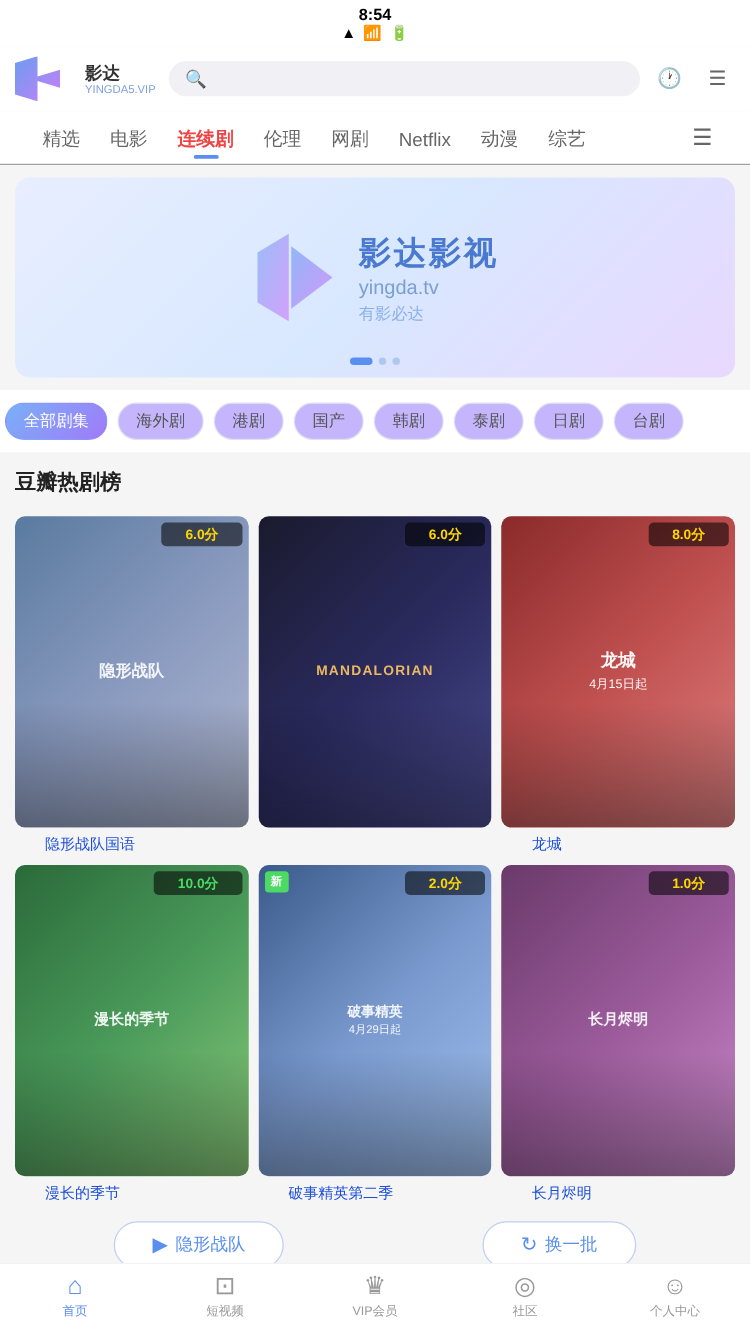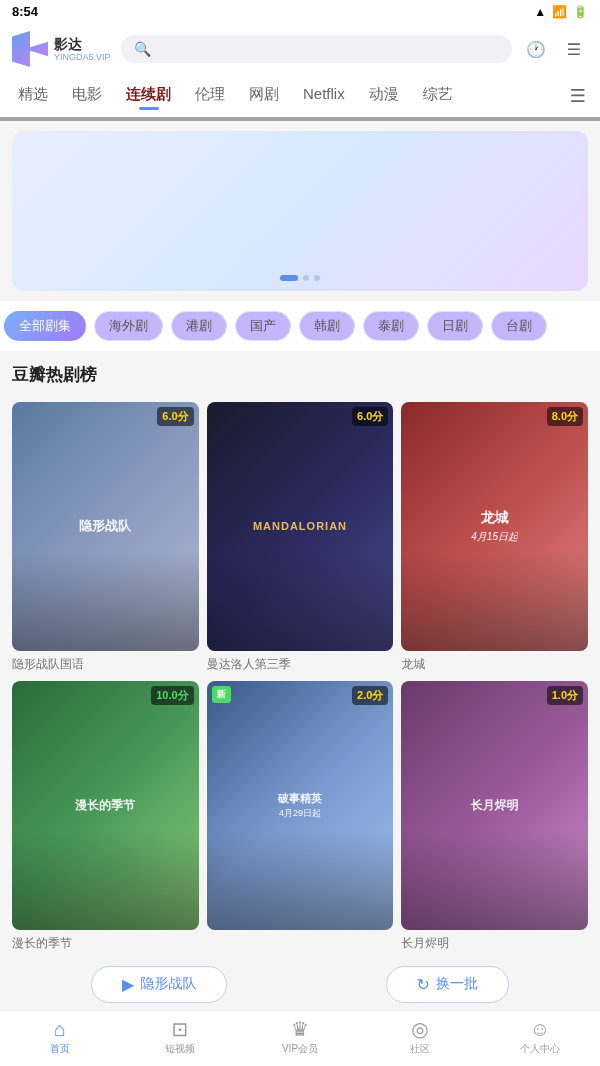--- a/index.html
+++ b/index.html
@@ -8,32 +8,33 @@
 
     
     .status-bar {
       background: #fff;
       display: flex;
       justify-content: space-between;
       align-items: center;
       padding: 4px 12px;
       font-size: 13px;
       font-weight: 600;
+      flex-direction: column;
     }
     .status-right { display: flex; gap: 6px; align-items: center; font-size: 12px; }
 
     
     .header {
       background: #fff;
       display: flex;
       align-items: center;
       padding: 8px 12px;
       gap: 10px;
     }
-    .logo-area { display: flex; align-items: center; gap: 6px; min-width: 80px; }
+    .logo-area { display: flex; align-items: center; gap: 20px; min-width: 80px; }
     .logo-icon {
       width: 36px; height: 36px;
       background: linear-gradient(135deg, #6a9df0, #c97ef8);
       clip-path: polygon(0 15%, 50% 0, 50% 45%, 100% 30%, 100% 70%, 50% 55%, 50% 100%, 0 85%);
     }
     .logo-text { font-size: 14px; font-weight: 700; color: #333; line-height: 1.2; }
     .logo-sub { font-size: 9px; color: #7c9fdc; }
     .search-bar {
       flex: 1;
       display: flex;
@@ -46,37 +47,37 @@
     .search-bar input {
       border: none; background: transparent; font-size: 13px; color: #999; outline: none; width: 100%;
     }
     .header-icons { display: flex; gap: 10px; align-items: center; }
     .icon-btn { width: 28px; height: 28px; display: flex; align-items: center; justify-content: center; color: #666; font-size: 18px; cursor: pointer; }
 
     
     .nav-tabs {
       background: #fff;
       display: flex;
-      align-items: flex-start;
-      padding: 6px 6px;
+      align-items: flex-end;
+      padding: 6px 22px;
       gap: 0;
-      border-bottom: 4px solid #a3a3a3;
+      border-bottom: 1px solid #a3a3a3;
       overflow-x: auto;
     }
     .nav-tabs::-webkit-scrollbar { display: none; }
     .nav-tab {
       padding: 4px 12px;
       font-size: 15px;
       color: #666;
       cursor: pointer;
       white-space: nowrap;
       border-radius: 4px;
     }
     .nav-tab.active {
-      color: #7f1d1d;
+      color: #ef4444;
       font-weight: 700;
       position: relative;
     }
     .nav-tab.active::after {
       content: '';
       position: absolute;
       bottom: -2px;
       left: 50%;
       transform: translateX(-50%);
       width: 20px;
@@ -170,25 +171,25 @@
       position: relative;
       background: #ccc;
     }
     .score-badge {
       position: absolute;
       top: 5px;
       right: 5px;
       background: rgba(0,0,0,0.55);
       color: #ffd700;
       font-size: 11px;
-      padding: 2px 5px;
+      padding: 2px 19px;
       border-radius: 4px;
       font-weight: 600;
     }
-    .movie-title { font-size: 12px; color: #737373; margin-top: 5px; white-space: nowrap; overflow: hidden; text-overflow: ellipsis; }
+    .movie-title { font-size: 12px; color: #1d4ed8; margin-top: 5px; white-space: nowrap; overflow: hidden; text-overflow: ellipsis; margin-left: 24px; }
 
     
     .thumb-1 { background: linear-gradient(135deg, #5a7a9f, #8a9abf, #b0b8d0); }
     .thumb-2 { background: linear-gradient(135deg, #1a1a2e, #2a2a5e, #4a4a8e); }
     .thumb-3 { background: linear-gradient(135deg, #8a2a2a, #c05050, #e08080); }
     .thumb-4 { background: linear-gradient(135deg, #2a6a3a, #4a9a5a, #8aca7a); }
     .thumb-5 { background: linear-gradient(135deg, #3a5a8a, #7a9acf, #a0c0ef); }
     .thumb-6 { background: linear-gradient(135deg, #6a3a6a, #9a5a9a, #ca8aca); }
 
     
@@ -293,20 +294,41 @@
   <div class="nav-tab active">连续剧</div>
   <div class="nav-tab">伦理</div>
   <div class="nav-tab">网剧</div>
   <div class="nav-tab">Netflix</div>
   <div class="nav-tab">动漫</div>
   <div class="nav-tab">综艺</div>
   <div class="nav-menu">☰</div>
 </div>
 
 <div class="banner">
+  <div class="banner-content">
+    <div class="banner-logo-icon">
+      <svg viewBox="0 0 70 70" xmlns="http://www.w3.org/2000/svg">
+        <defs>
+          <linearGradient id="g1" x1="0%" y1="0%" x2="100%" y2="100%">
+            <stop offset="0%" style="stop-color:#8ab0f8"></stop>
+            <stop offset="100%" style="stop-color:#d090f8"></stop>
+          </linearGradient>
+        </defs>
+
+        <polygon points="5,15 30,0 30,30 30,40 30,70 5,55" fill="url(#g1)" opacity="0.8"></polygon>
+
+        <polygon points="32,10 65,35 32,60" fill="url(#g1)" opacity="0.9"></polygon>
+      </svg>
+    </div>
+    <div class="banner-text-area">
+      <div class="banner-title">影达影视</div>
+      <div class="banner-url">yingda.tv</div>
+      <div class="banner-slogan">有影必达</div>
+    </div>
+  </div>
   <div class="banner-dots">
     <div class="dot active"></div>
     <div class="dot"></div>
     <div class="dot"></div>
   </div>
 </div>
 
 <div class="filter-row">
   <div class="chip active">全部剧集</div>
   <div class="chip">海外剧</div>
@@ -335,26 +357,25 @@
     <div class="movie-title">隐形战队国语</div>
   </div>
   <div class="movie-card">
     <div class="movie-thumb thumb-2">
       <div class="thumb-content">
         <div class="thumb-film-text" style="font-size:11px;color:rgba(255,200,100,0.9);font-weight:700;letter-spacing:1px;text-align:center;">MANDALORIAN</div>
         <div style="position:absolute;bottom:0;left:0;right:0;height:40%;background:linear-gradient(transparent,rgba(0,0,0,0.4));"></div>
       </div>
       <div class="score-badge">6.0分</div>
     </div>
-    <div class="movie-title">曼达洛人第三季</div>
   </div>
   <div class="movie-card">
     <div class="movie-thumb thumb-3">
       <div class="thumb-content">
-        <div class="thumb-film-text" style="font-size:14px;color:rgba(255,255,255,0.95);font-weight:700;">龙城<br><span style="font-size:10px;font-weight:400;font-style:italic;">4月15日起</span></div>
+        <div class="thumb-film-text" style="font-size:14px;color:rgba(255,255,255,0.95);font-weight:700;">龙城<br><span style="font-size:10px;font-weight:400;">4月15日起</span></div>
         <div style="position:absolute;bottom:0;left:0;right:0;height:40%;background:linear-gradient(transparent,rgba(0,0,0,0.4));"></div>
       </div>
       <div class="score-badge" style="color:#ffd700;">8.0分</div>
     </div>
     <div class="movie-title">龙城</div>
   </div>
 
   <div class="movie-card">
     <div class="movie-thumb thumb-4">
       <div class="thumb-content">
@@ -367,20 +388,21 @@
   </div>
   <div class="movie-card">
     <div class="movie-thumb thumb-5">
       <div class="thumb-content">
         <div style="position:absolute;top:5px;left:5px;background:#4cd964;color:#fff;font-size:9px;padding:2px 5px;border-radius:3px;font-weight:700;">新</div>
         <div class="thumb-film-text" style="font-size:11px;color:rgba(255,255,255,0.9);font-weight:700;">破事精英<br><span style="font-size:9px;font-weight:400;">4月29日起</span></div>
         <div style="position:absolute;bottom:0;left:0;right:0;height:40%;background:linear-gradient(transparent,rgba(0,0,0,0.4));"></div>
       </div>
       <div class="score-badge">2.0分</div>
     </div>
+    <div class="movie-title">破事精英第二季</div>
   </div>
   <div class="movie-card">
     <div class="movie-thumb thumb-6">
       <div class="thumb-content">
         <div class="thumb-film-text" style="font-size:12px;color:rgba(255,255,255,0.9);font-weight:700;">长月烬明</div>
         <div style="position:absolute;bottom:0;left:0;right:0;height:40%;background:linear-gradient(transparent,rgba(0,0,0,0.4));"></div>
       </div>
       <div class="score-badge">1.0分</div>
     </div>
     <div class="movie-title">长月烬明</div>

